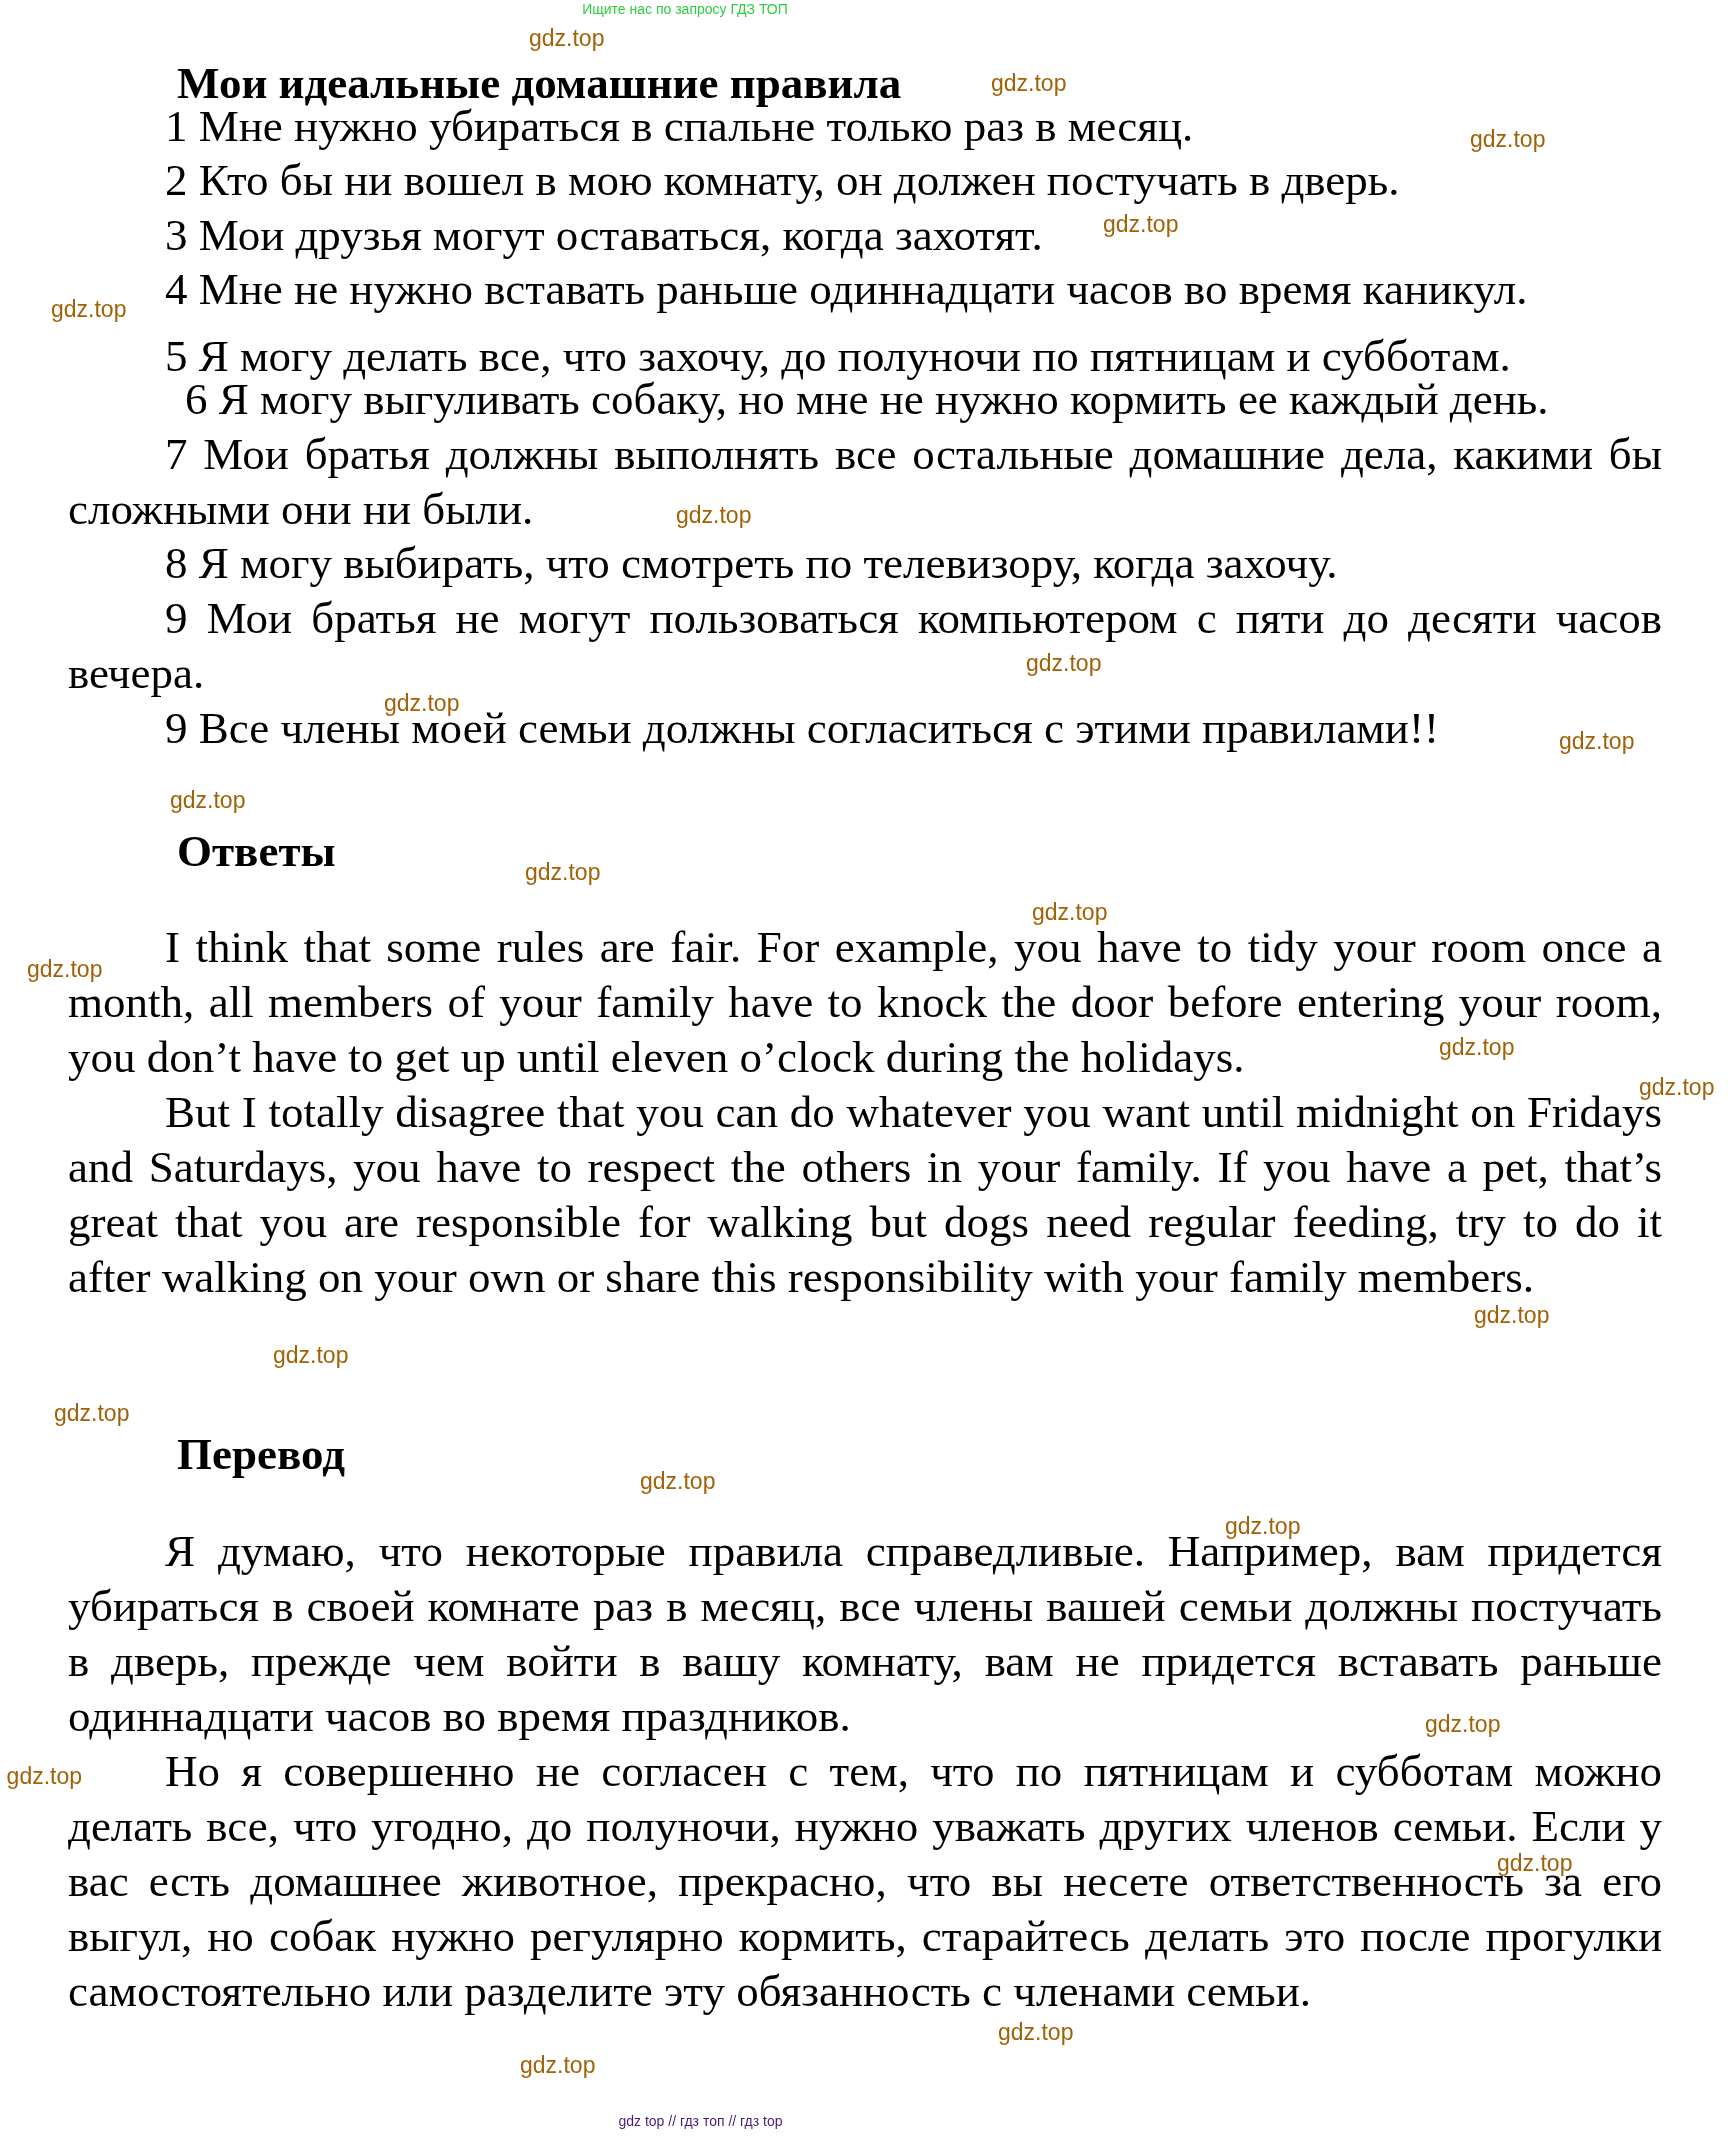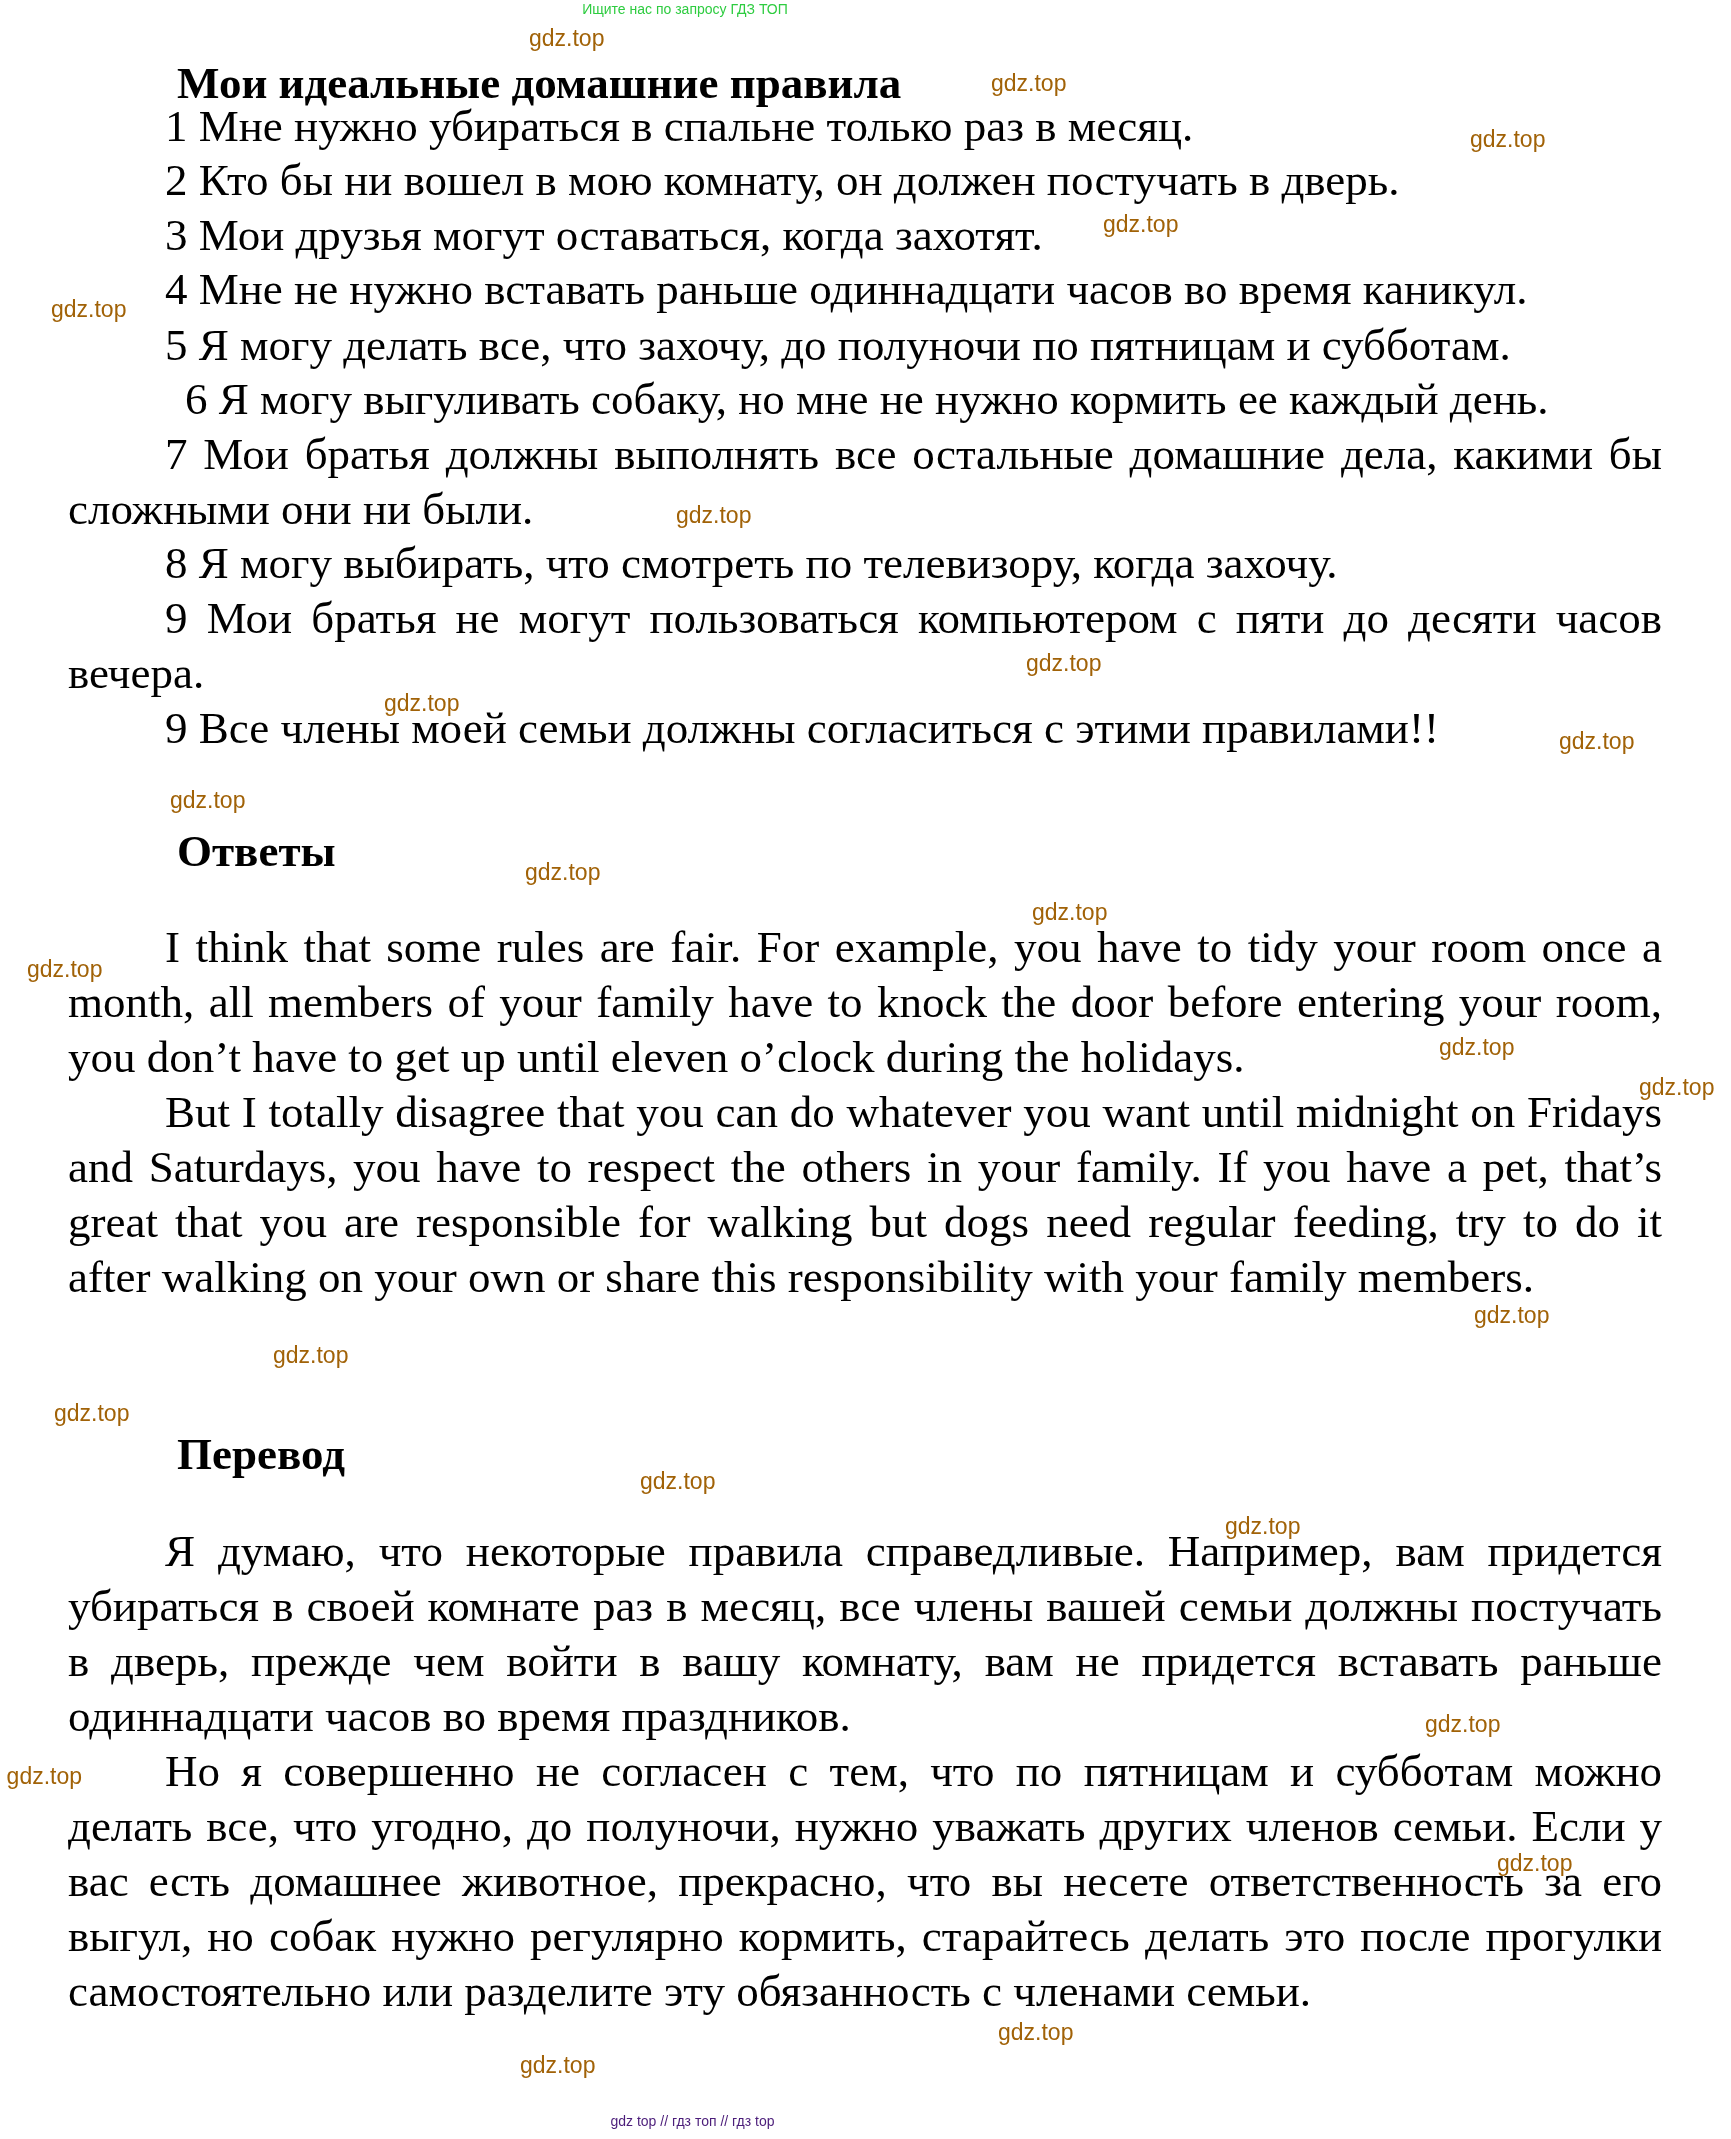--- a/index.html
+++ b/index.html
@@ -1,36 +1,36 @@
 <!DOCTYPE html>
 <html style="font-size:13.2px"><head>
 <meta charset="utf-8">
 <style>
   html, body { margin:0; padding:0; background:#ffffff; }
   body { width:1731px; height:2140px; position:relative; overflow:hidden; font-family:"Liberation Serif", serif; color:#000; }
   .top-banner { position:absolute; top:0; left:0; width:1370px; text-align:center; font-family:"Liberation Sans", sans-serif; font-size:14px; color:#2ecc40; line-height:18px; }
-  .footer { position:absolute; top:2113px; left:0; width:1385px; text-align:center; font-family:"Liberation Sans", sans-serif; font-size:14px; color:#4b1d7a; }
+  .footer { position:absolute; top:2113px; left:8px; width:1385px; text-align:center; font-family:"Liberation Sans", sans-serif; font-size:14px; color:#4b1d7a; }
   .content { position:absolute; left:68px; top:45px; width:1594px; }
   h2 { font-family:"Liberation Serif", serif; font-weight:bold; font-size:45px; margin:12px; position:absolute; left:97px; white-space:nowrap; }
   .line { position:absolute; left:97px; font-size:45px; white-space:nowrap; line-height:55px; }
   .para { position:absolute; left:0; width:1594px; font-size:45px; line-height:55px; text-align:justify; text-indent:97px; }
   .wm { position:absolute; font-family:"Liberation Sans", sans-serif; font-size:23px; color:#a16207; white-space:nowrap; }
 </style>
 </head>
 <body>
 
 <div class="top-banner">Ищите нас по запросу ГДЗ ТОП</div>
 
 <div class="content">
   <h2 style="top:0px;">Мои идеальные домашние правила</h2>
   <div class="line" style="top:54px;">1 Мне нужно убираться в спальне только раз в месяц.</div>
   <div class="line" style="top:108px;">2 Кто бы ни вошел в мою комнату, он должен постучать в дверь.</div>
   <div class="line" style="top:163px;">3 Мои друзья могут оставаться, когда захотят.</div>
   <div class="line" style="top:217px;">4 Мне не нужно вставать раньше одиннадцати часов во время каникул.</div>
-  <div class="line" style="top:273px;">5 Я могу делать все, что захочу, до полуночи по пятницам и субботам.</div>
+  <div class="line" style="top:284px;">5 Я могу делать все, что захочу, до полуночи по пятницам и субботам.</div>
   <div class="line" style="top:327px;margin-left:20px;">6 Я могу выгуливать собаку, но мне не нужно кормить ее каждый день.</div>
   <div class="para" style="top:382px;">7 Мои братья должны выполнять все остальные домашние дела, какими бы сложными они ни были.</div>
   <div class="line" style="top:491px;">8 Я могу выбирать, что смотреть по телевизору, когда захочу.</div>
   <div class="para" style="top:546px;">9 Мои братья не могут пользоваться компьютером с пяти до десяти часов вечера.</div>
   <div class="line" style="top:656px;">9 Все члены моей семьи должны согласиться с этими правилами!!</div>
 
   <h2 style="top:768px;">Ответы</h2>
   <div class="para" style="top:875px;">I think that some rules are fair. For example, you have to tidy your room once a month, all members of your family have to knock the door before entering your room, you don’t have to get up until eleven o’clock during the holidays.</div>
   <div class="para" style="top:1040px;">But I totally disagree that you can do whatever you want until midnight on Fridays and Saturdays, you have to respect the others in your family. If you have a pet, that’s great that you are responsible for walking but dogs need regular feeding, try to do it after walking on your own or share this responsibility with your family members.</div>
 

